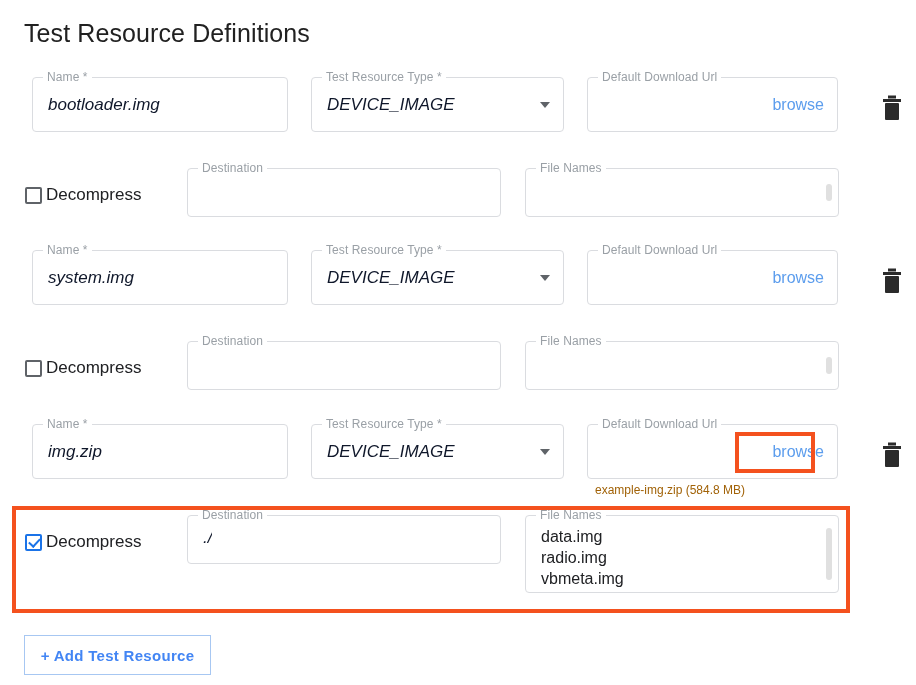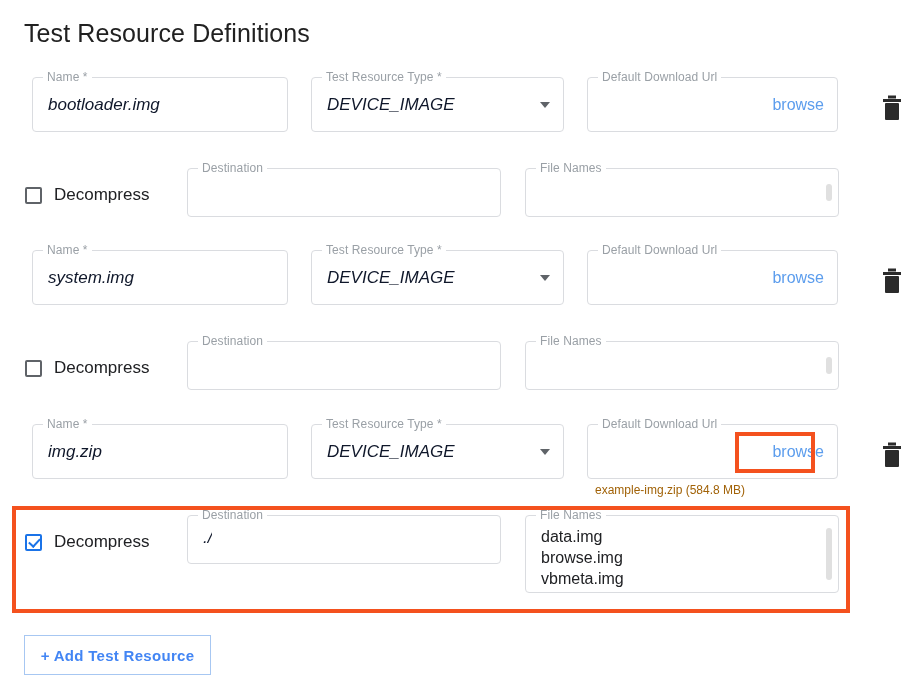--- a/index.html
+++ b/index.html
@@ -135,21 +135,21 @@
     width: 6px;
     border-radius: 3px;
     background: #e0e0e0;
   }
 
   
   .checkbox-row {
     position: absolute;
     display: flex;
     align-items: center;
-    gap: 12px;
+    gap: 4px;
   }
   .cbox {
     width: 17px;
     height: 17px;
     border: 2px solid #5f6368;
     border-radius: 2px;
     box-sizing: border-box;
     position: relative;
     flex: none;
   }
@@ -339,21 +339,21 @@
   <div class="field-outline"></div>
   <div class="field-label">Destination</div>
   <div class="field-value">./</div>
 </div>
 
 <div class="field" style="left:517px; top:515px; width:314px; height:78px;">
   <div class="field-outline"></div>
   <div class="field-label">File Names</div>
   <div class="lines">
     <div>data.img</div>
-    <div>browse.img</div>
+    <div>radio.img</div>
     <div>vbmeta.img</div>
   </div>
   <div class="scroll-thumb" style="top:13px; height:52px;"></div>
 </div>
 
 <button class="add-btn" style="left:24px; top:635px; width:187px; height:40px;">+ Add Test Resource</button>
 
 <div class="hl" style="left:735px; top:432px; width:80px; height:41px;"></div>
 <div class="hl" style="left:12px; top:506px; width:838px; height:107px;"></div>
 

